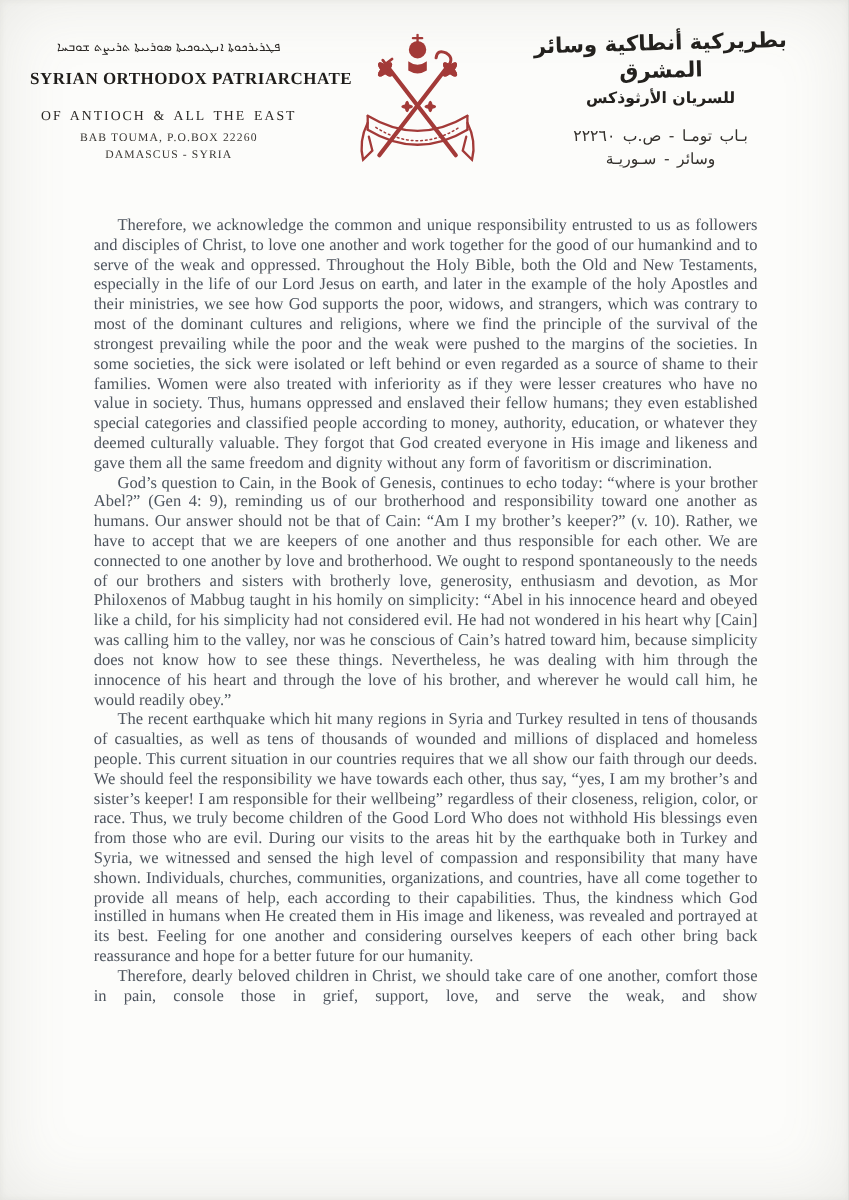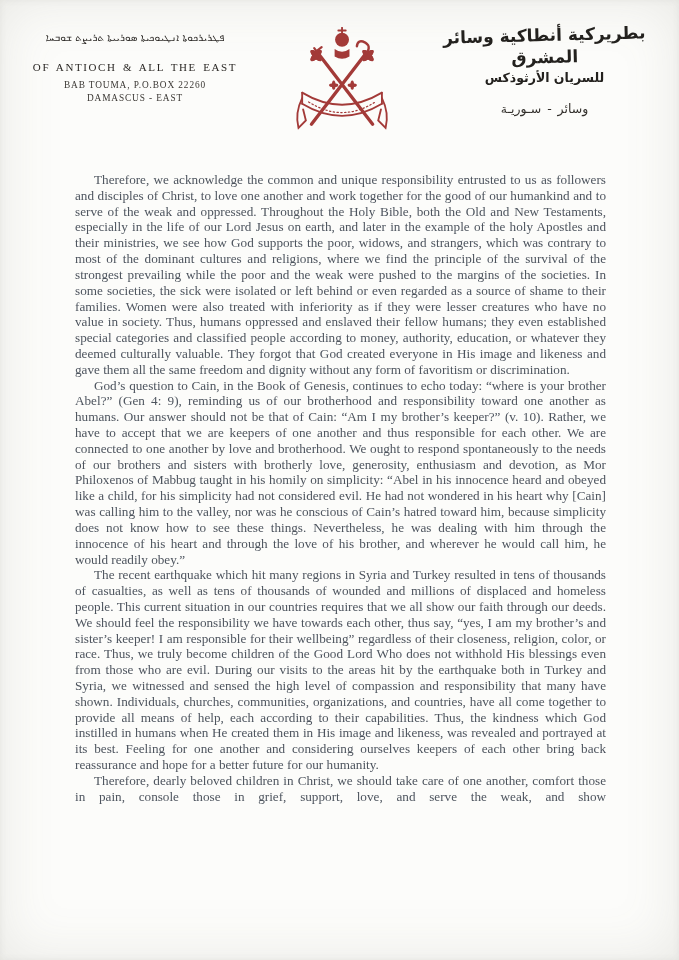--- a/index.html
+++ b/index.html
@@ -8,21 +8,21 @@
     width: 679px;
     height: 960px;
     margin: 0 auto;
     background: #fcfcfa;
     overflow: hidden;
     box-shadow: inset 0 0 55px rgba(110,110,100,0.14), inset 0 0 6px rgba(120,120,110,0.10);
     font-family: "Liberation Serif", serif;
   }
 
   
-  .letterhead { position: absolute; top: 0; left: 0; right: 0; height: 160px; }
+  .letterhead { position: absolute; top: 0; left: 0; right: 16px; height: 160px; }
 
   .lh-left {
     position: absolute; left: 24px; top: 31px; width: 222px;
     text-align: center; color: #2a2724;
   }
   .lh-syriac {
     font-family: "DejaVu Sans", sans-serif;
     font-size: 11px; line-height: 14px; color: #2a2724;
     margin-bottom: 10px; white-space: nowrap; direction: rtl;
     transform: scale(0.93); transform-origin: center;
@@ -76,23 +76,24 @@
 </style>
 </head>
 <body>
 
 <div class="page">
 
   <div class="letterhead">
 
     <div class="lh-left">
       <div class="lh-syriac">ܦܛܪܝܪܟܘܬܐ ܐܢܛܝܘܟܝܬܐ ܣܘܪܝܝܬܐ ܬܪܝܨܬ ܫܘܒܚܐ</div>
+      <div class="lh-orgname">SYRIAN ORTHODOX PATRIARCHATE</div>
       <div class="lh-orgsub">OF ANTIOCH &amp; ALL THE EAST</div>
       <div class="lh-addr">BAB TOUMA, P.O.BOX 22260</div>
-      <div class="lh-addr">DAMASCUS - EAST</div>
+      <div class="lh-addr">DAMASCUS - SYRIA</div>
     </div>
 
     <div class="lh-crest">
       <svg viewBox="0 0 110 130" width="102" height="122" aria-hidden="true">
         <g stroke="#a33a38" fill="none" stroke-linecap="round">
 
           <circle cx="55" cy="13" r="7.5" fill="#a33a38" stroke="none"></circle>
           <path d="M51 3 L59 3 M55 0 L55 6" stroke-width="2"></path>
           <path d="M47 23 Q55 29 63 23 L63 31 Q55 36 47 31 Z" fill="#a33a38" stroke="none"></path>
 
@@ -133,20 +134,21 @@
 
           <path d="M12 76 C7 86 5 96 8 108 L16 100 L13 88" stroke-width="2"></path>
           <path d="M98 76 C103 86 105 96 102 108 L94 100 L97 88" stroke-width="2"></path>
         </g>
       </svg>
     </div>
 
     <div class="lh-right">
       <div class="lh-callig1" lang="ar" dir="rtl">بطريركية أنطاكية وسائر المشرق</div>
       <div class="lh-callig2" lang="ar" dir="rtl">للسريان الأرثوذكس</div>
+      <div class="lh-araddr" lang="ar" dir="rtl">بـاب تومـا - ص.ب ٢٢٢٦٠</div>
       <div class="lh-araddr" lang="ar" dir="rtl">وسائر - سـوريـة</div>
     </div>
   </div>
 
   <div class="letter-body">
     <p>Therefore, we acknowledge the common and unique responsibility entrusted to us as followers and disciples of Christ, to love one another and work together for the good of our humankind and to serve of the weak and oppressed. Throughout the Holy Bible, both the Old and New Testaments, especially in the life of our Lord Jesus on earth, and later in the example of the holy Apostles and their ministries, we see how God supports the poor, widows, and strangers, which was contrary to most of the dominant cultures and religions, where we find the principle of the survival of the strongest prevailing while the poor and the weak were pushed to the margins of the societies. In some societies, the sick were isolated or left behind or even regarded as a source of shame to their families. Women were also treated with inferiority as if they were lesser creatures who have no value in society. Thus, humans oppressed and enslaved their fellow humans; they even established special categories and classified people according to money, authority, education, or whatever they deemed culturally valuable. They forgot that God created everyone in His image and likeness and gave them all the same freedom and dignity without any form of favoritism or discrimination.</p>
     <p>God’s question to Cain, in the Book of Genesis, continues to echo today: “where is your brother Abel?” (Gen 4: 9), reminding us of our brotherhood and responsibility toward one another as humans. Our answer should not be that of Cain: “Am I my brother’s keeper?” (v. 10). Rather, we have to accept that we are keepers of one another and thus responsible for each other. We are connected to one another by love and brotherhood. We ought to respond spontaneously to the needs of our brothers and sisters with brotherly love, generosity, enthusiasm and devotion, as Mor Philoxenos of Mabbug taught in his homily on simplicity: “Abel in his innocence heard and obeyed like a child, for his simplicity had not considered evil. He had not wondered in his heart why [Cain] was calling him to the valley, nor was he conscious of Cain’s hatred toward him, because simplicity does not know how to see these things. Nevertheless, he was dealing with him through the innocence of his heart and through the love of his brother, and wherever he would call him, he would readily obey.”</p>
     <p>The recent earthquake which hit many regions in Syria and Turkey resulted in tens of thousands of casualties, as well as tens of thousands of wounded and millions of displaced and homeless people. This current situation in our countries requires that we all show our faith through our deeds. We should feel the responsibility we have towards each other, thus say, “yes, I am my brother’s and sister’s keeper! I am responsible for their wellbeing” regardless of their closeness, religion, color, or race. Thus, we truly become children of the Good Lord Who does not withhold His blessings even from those who are evil. During our visits to the areas hit by the earthquake both in Turkey and Syria, we witnessed and sensed the high level of compassion and responsibility that many have shown. Individuals, churches, communities, organizations, and countries, have all come together to provide all means of help, each according to their capabilities. Thus, the kindness which God instilled in humans when He created them in His image and likeness, was revealed and portrayed at its best. Feeling for one another and considering ourselves keepers of each other bring back reassurance and hope for a better future for our humanity.</p>
     <p class="last">Therefore, dearly beloved children in Christ, we should take care of one another, comfort those in pain, console those in grief, support, love, and serve the weak, and show</p>
   </div>

